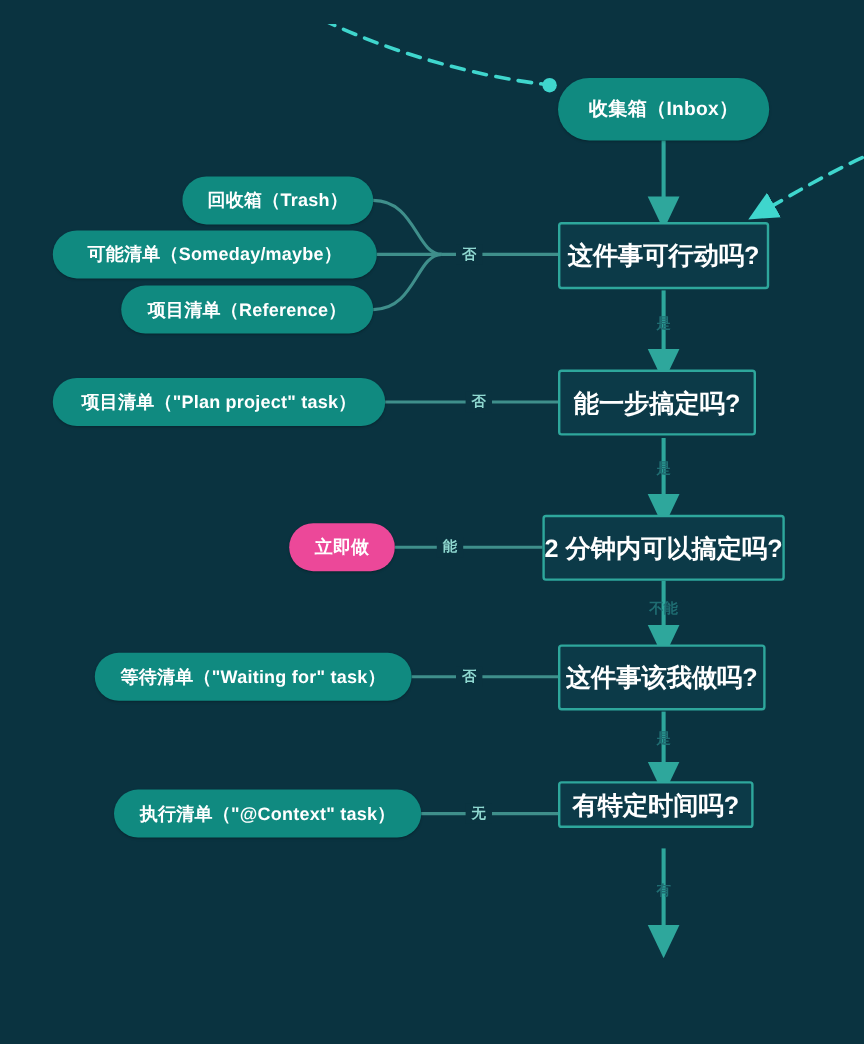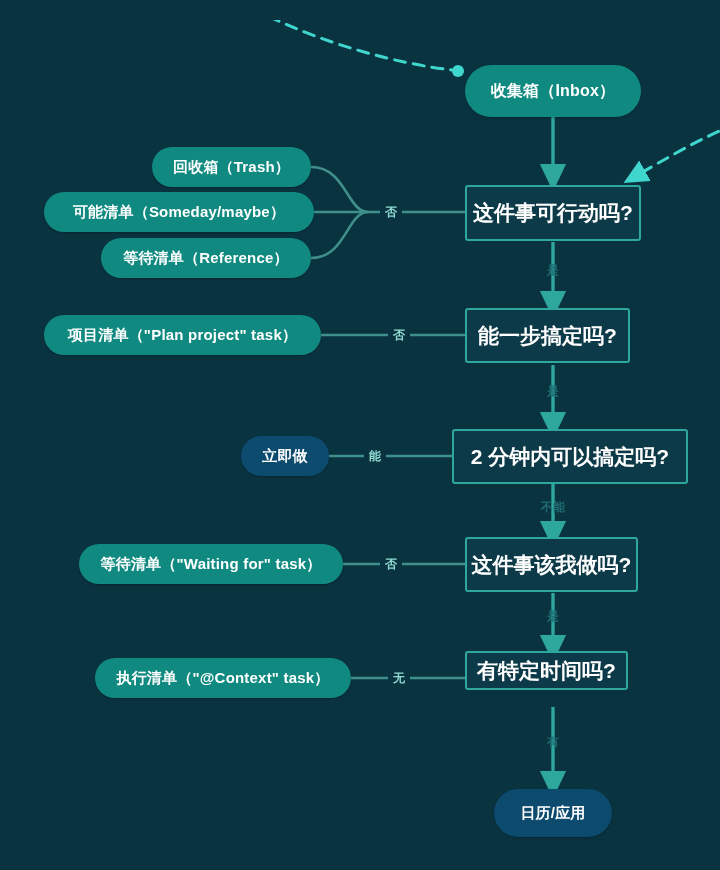--- a/index.html
+++ b/index.html
@@ -22,21 +22,21 @@
     color:#ffffff;
     font-size:15px;
     font-weight:700;
     letter-spacing:.2px;
     padding:0 22px;
     box-shadow:0 1px 2px rgba(0,0,0,.25);
     white-space:nowrap;
   }
   .pill.big{font-size:16px;}
   
-  .pill.coral{background:#0c4a6e;}
+  .pill.coral{background:#ec4899;}
 
   
   .dbox{
     background:#0c3a48;
     border:2px solid #2ea79c;
     border-radius:3px;
     color:#ffffff;
     font-size:21px;
     font-weight:700;
     white-space:nowrap;
@@ -138,52 +138,49 @@
 
   <div class="node pill" style="left:44px;top:172px;width:270px;height:40px;">
     <span>可能清单（Someday/maybe）</span>
   </div>
 
   <div class="node pill" style="left:152px;top:127px;width:159px;height:40px;">
     <span>回收箱（Trash）</span>
   </div>
 
   <div class="node pill" style="left:101px;top:218px;width:210px;height:40px;">
-    <span>等待清单（Reference）</span>
+    <span>项目清单（Reference）</span>
   </div>
 
   <div class="node pill" style="left:44px;top:295px;width:277px;height:40px;">
     <span>项目清单（"Plan project" task）</span>
   </div>
 
   <div class="node pill coral" style="left:241px;top:416px;width:88px;height:40px;">
     <span>立即做</span>
   </div>
 
   <div class="node pill" style="left:79px;top:524px;width:264px;height:40px;">
     <span>等待清单（"Waiting for" task）</span>
   </div>
 
   <div class="node pill" style="left:95px;top:638px;width:256px;height:40px;">
     <span>执行清单（"@Context" task）</span>
   </div>
 
-  <div class="node pill coral" style="left:494px;top:769px;width:118px;height:48px;">
-    <span>日历/应用</span>
-  </div>
 
   <div class="node dbox" style="left:465px;top:165px;width:176px;height:56px;">
     <span>这件事可行动吗?</span>
   </div>
 
   <div class="node dbox" style="left:465px;top:288px;width:165px;height:55px;">
     <span>能一步搞定吗?</span>
   </div>
 
-  <div class="node dbox" style="left:452px;top:409px;width:236px;height:55px;">
+  <div class="node dbox" style="left:452px;top:409px;width:202px;height:55px;">
     <span>2 分钟内可以搞定吗?</span>
   </div>
 
   <div class="node dbox" style="left:465px;top:517px;width:173px;height:55px;">
     <span>这件事该我做吗?</span>
   </div>
 
   <div class="node dbox" style="left:465px;top:631px;width:163px;height:39px;">
     <span>有特定时间吗?</span>
   </div>

